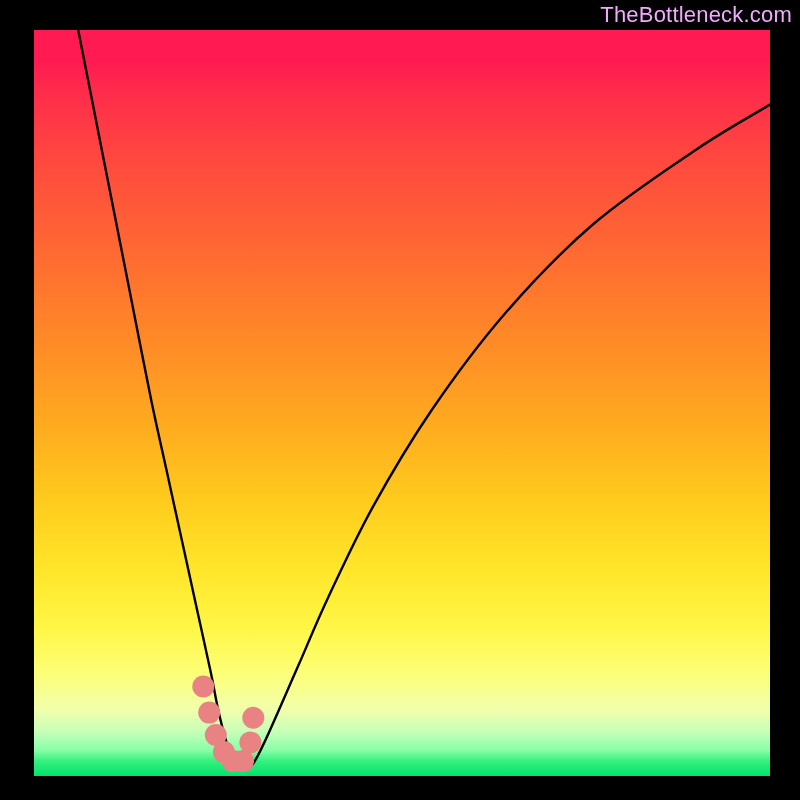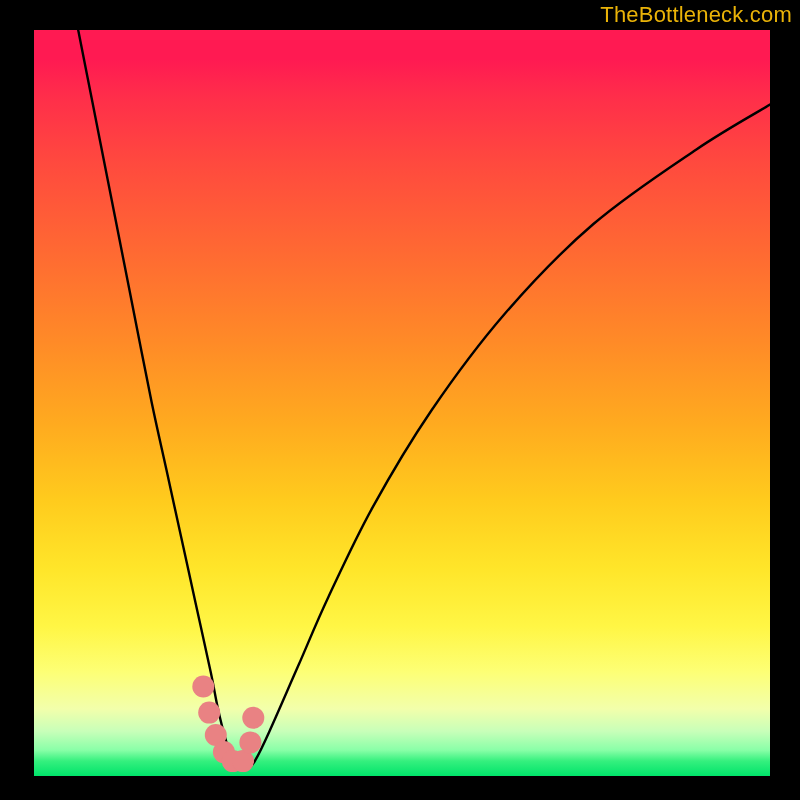--- a/index.html
+++ b/index.html
@@ -16,21 +16,21 @@
     left: 0;
     top: 0;
     width: 800px;
     height: 800px;
     background: #000;
   }
   .watermark {
     position: absolute;
     top: 2px;
     right: 8px;
-    color: #eab308;
+    color: #f0abfc;
     font-size: 22px;
     font-weight: 400;
     letter-spacing: 0.2px;
     z-index: 50;
   }
   .plot {
     position: absolute;
     left: 34px;
     top: 30px;
     width: 736px;

